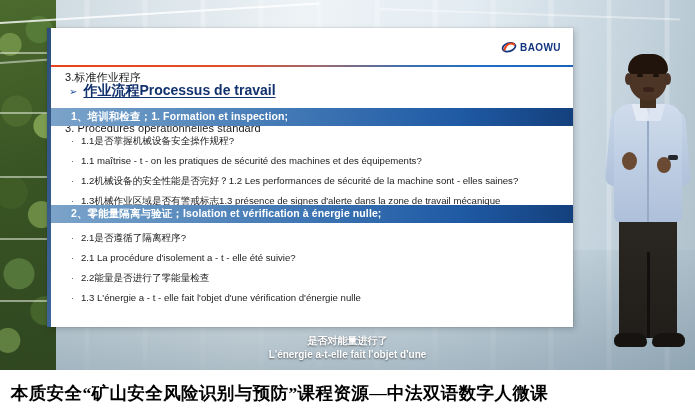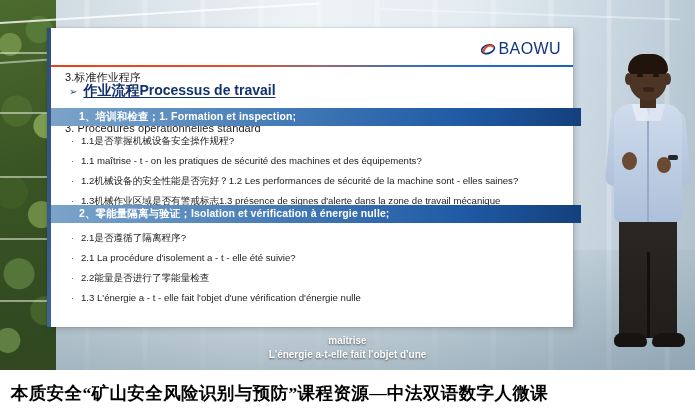--- a/index.html
+++ b/index.html
@@ -76,21 +76,21 @@
     position:absolute;left:18px;top:6px;right:10px;
   }
   .title-line{
     font-size:11px;font-weight:normal;color:#1a1a1a;line-height:15px;letter-spacing:.1px;margin-top:36px;
   }
   .logo{
     position:absolute;right:12px;top:12px;display:flex;align-items:center;gap:3px;
   }
   .logo-mark{display:block;}
   .logo-text{
-    font-size:16px;font-weight:normal;color:#12357e;letter-spacing:.4px;
+    font-size:10px;font-weight:bold;color:#12357e;letter-spacing:.4px;
   }
 
   
   .title-rule{
     position:absolute;left:4px;top:37px;width:522px;height:2px;
     background:linear-gradient(90deg,#e8431a 0%,#e0502a 34%,#9a6a74 52%,#3f6fae 68%,#1f6fc4 82%,#1a63b8 100%);
   }
 
   
   .arrow-head{
@@ -99,21 +99,21 @@
   .arrow-glyph{color:#1f4e9c;font-size:10px;line-height:12px;}
   .arrow-text{
     font-size:14px;font-weight:bold;color:#12326e;
     text-decoration:underline;text-underline-offset:2px;
   }
 
   
   .sec-bar{
     position:absolute;left:4px;width:522px;height:18px;
     background:linear-gradient(90deg,#7ca3c9 0%,#6e9bc6 10%,#3f76b4 48%,#1f5aa4 78%,#14407d 100%);
-    display:flex;align-items:center;padding-left:8px;
+    display:flex;align-items:center;
   }
   .sec-bar .sec-text{
     padding-left:20px;font-size:10.5px;font-weight:bold;color:#ffffff;letter-spacing:.1px;
     white-space:nowrap;
   }
   #sec-bar-1{top:80px;}
   #sec-bar-2{top:177px;}
 
   
   .bullets{position:absolute;left:24px;right:12px;}
@@ -280,21 +280,21 @@
     <div class="p-head"></div>
     <div class="p-hair"></div>
     <div class="p-ear-l"></div>
     <div class="p-ear-r"></div>
     <div class="p-eye-l"></div>
     <div class="p-eye-r"></div>
     <div class="p-mouth"></div>
   </div>
 
   <div id="subtitle">
-    <div class="sub-zh">maîtrise</div>
+    <div class="sub-zh">是否对能量进行了</div>
     <div class="sub-fr">L'énergie a-t-elle fait l'objet d'une</div>
   </div>
 
 </div>
 
 <div id="caption-bar">
   <span class="caption-text">本质安全“矿山安全风险识别与预防”课程资源—中法双语数字人微课</span>
 </div>
 
 </body></html>

